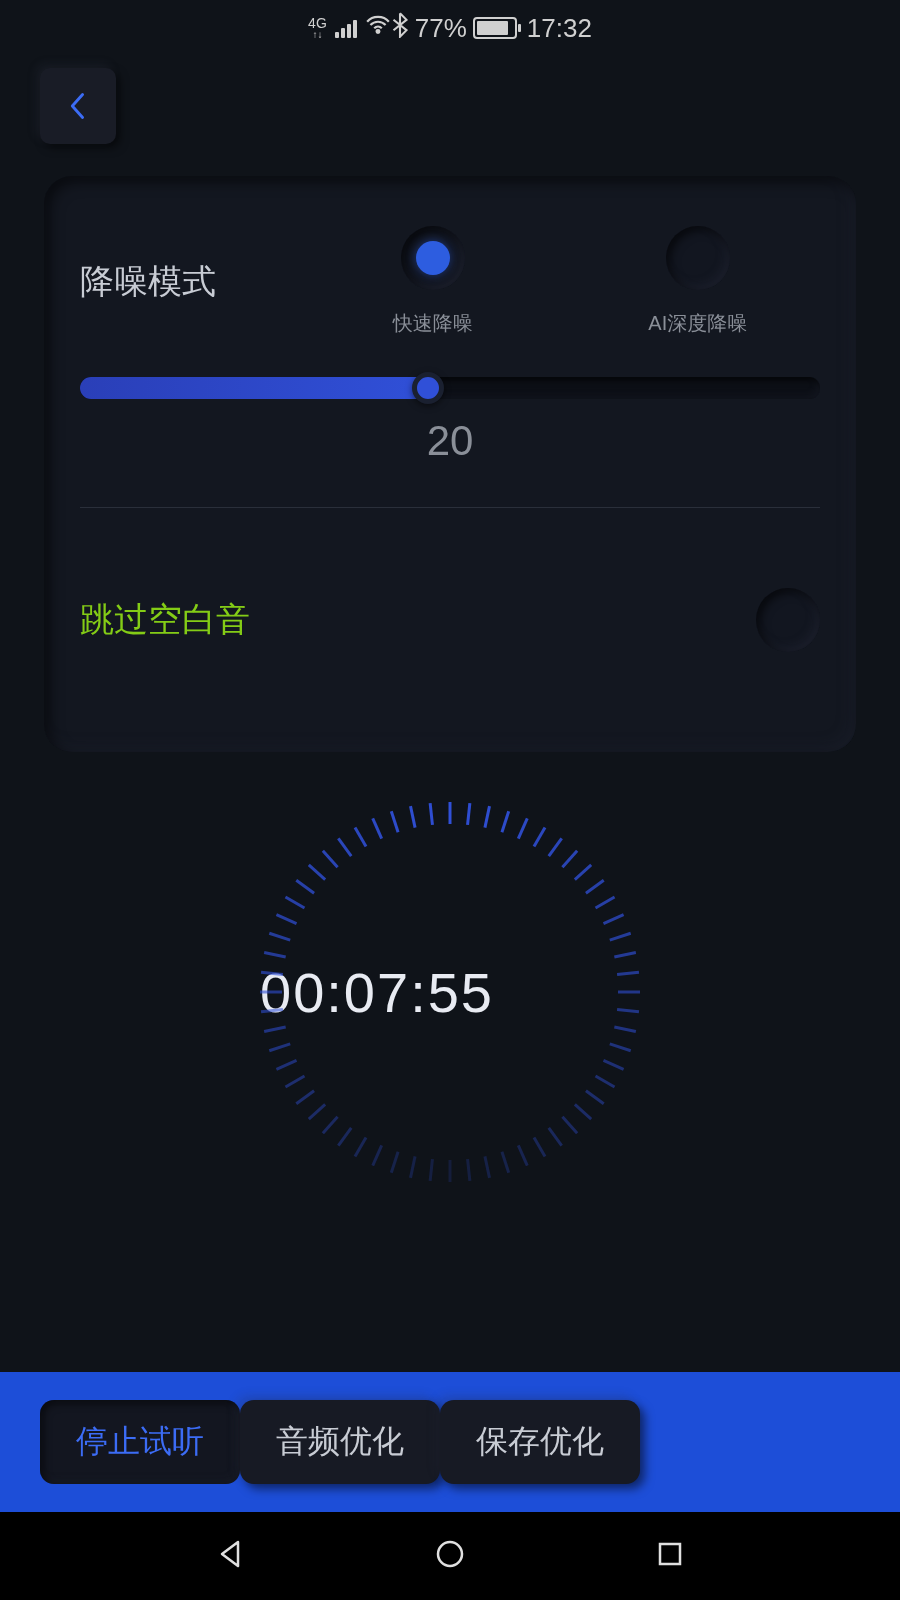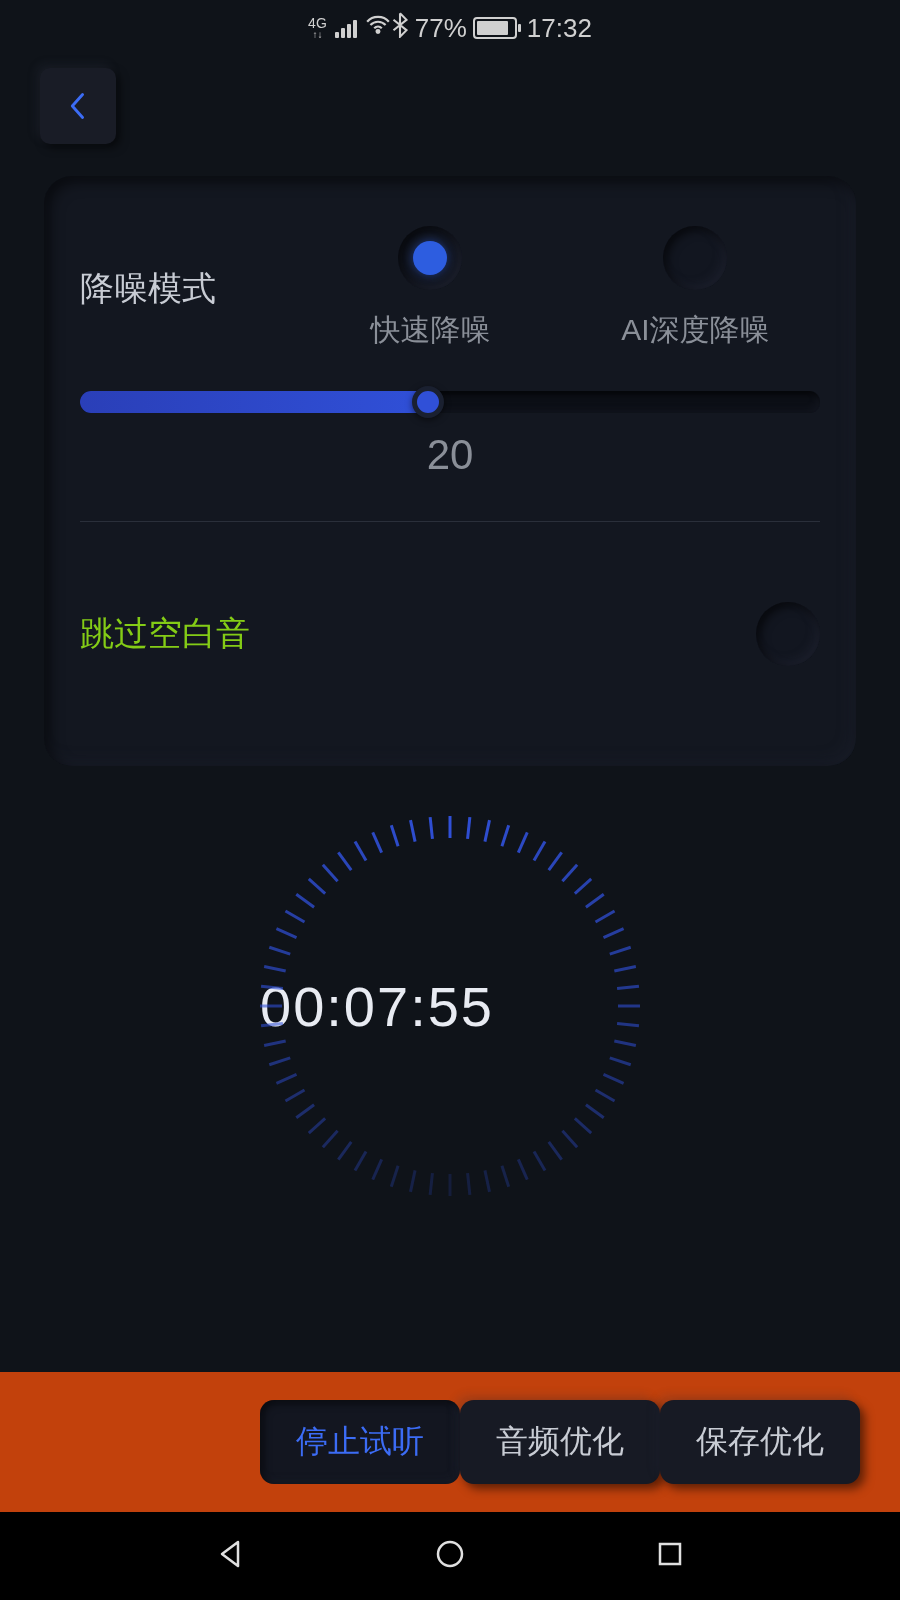--- a/index.html
+++ b/index.html
@@ -158,21 +158,21 @@
       justify-content: center;
     }
     .radio.active .dot {
       width: 34px;
       height: 34px;
       border-radius: 50%;
       background: #2d5de0;
       box-shadow: 0 0 10px rgba(45,93,224,0.5);
     }
     .option-label {
-      font-size: 30px;
+      font-size: 20px;
       color: #8a8f98;
     }
 
     .slider-wrap {
       margin-top: 30px;
     }
     .slider-track {
       height: 22px;
       border-radius: 11px;
       background: #0c0f16;
@@ -258,24 +258,24 @@
       transform-origin: center 190px;
       opacity: 0.6;
     }
 
     .bottom-bar {
       position: absolute;
       left: 0;
       right: 0;
       bottom: 88px;
       height: 140px;
-      background: #c2410c;
-      display: flex;
-      align-items: center;
-      justify-content: flex-end;
+      background: #1d4ed8;
+      display: flex;
+      align-items: center;
+      justify-content: flex-start;
       padding: 0 40px;
     }
     .action-btn {
       padding: 20px 36px;
       border-radius: 14px;
       background: #171a24;
       box-shadow: 5px 5px 10px rgba(0,0,0,0.5), -5px -5px 10px rgba(45,50,65,0.18);
       font-size: 32px;
       color: #c8ccd4;
     }

